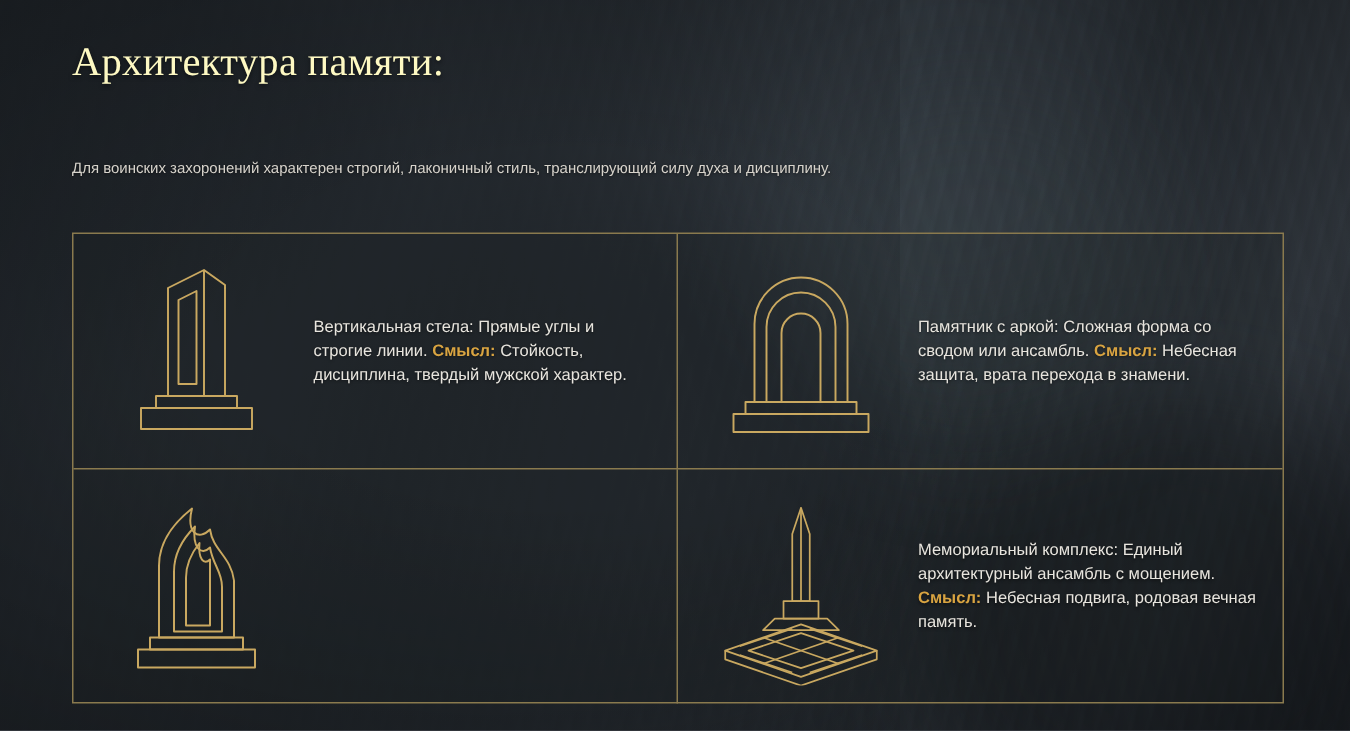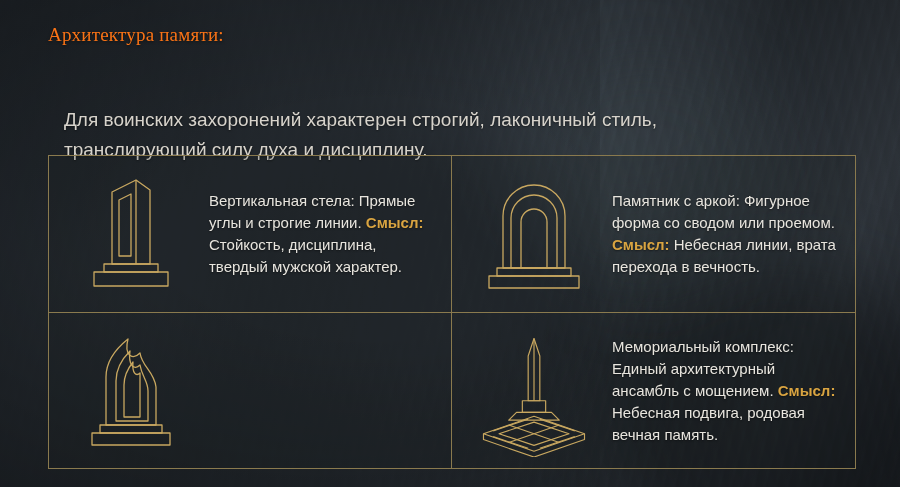--- a/index.html
+++ b/index.html
@@ -63,35 +63,35 @@
   
   .content {
     position: absolute;
     inset: 0;
   }
   .title {
     position: absolute;
     left: 48px;
     top: 22px;
     width: 700px;
-    color: #f97316;
+    color: #fef9c3;
     font-family: "Liberation Serif", serif;
-    font-size: 19px;
+    font-size: 27px;
     line-height: 1.42;
     letter-spacing: 0.2px;
     text-shadow: 0 1px 3px rgba(0,0,0,0.5);
   }
   .title .l2 { display: block; }
   .subtitle {
     position: absolute;
-    left: 64px;
+    left: 48px;
     top: 105px;
     width: 740px;
     color: #d7d3cb;
-    font-size: 19px;
+    font-size: 10px;
     line-height: 1.58;
     text-shadow: 0 1px 2px rgba(0,0,0,0.45);
   }
 
   
   .grid {
     position: absolute;
     left: 48px;
     top: 155px;
     width: 806px;
@@ -115,21 +115,21 @@
     width: 136px;
     min-width: 136px;
     height: 136px;
     display: flex;
     align-items: center;
     justify-content: center;
   }
   .figure svg { display: block; }
   .card-text {
     color: #e8e5de;
-    font-size: 15px;
+    font-size: 11px;
     line-height: 1.46;
     text-shadow: 0 1px 2px rgba(0,0,0,0.45);
   }
   .card-text .lead { display: inline; }
   .accent {
     color: #d9a441;
     font-weight: bold;
   }
 </style>
 </head>
@@ -186,23 +186,23 @@
             <path d="M28 108 L102 108 L102 100 L28 100 Z"></path>
 
             <path d="M34 100 L34 48 A31 31 0 0 1 96 48 L96 100 Z"></path>
 
             <path d="M42 100 L42 50 A23 23 0 0 1 88 50 L88 100 Z"></path>
 
             <path d="M52 100 L52 54 A13 13 0 0 1 78 54 L78 100 Z"></path>
           </svg>
         </div>
         <div class="card-text">
-          <span class="lead">Памятник с аркой: Фигурное форма со сводом или проемом.</span>
+          <span class="lead">Памятник с аркой: Сложная форма со сводом или ансамбль.</span>
           <span class="accent">Смысл:</span>
-          <span>Небесная линии, врата перехода в вечность.</span>
+          <span>Небесная защита, врата перехода в знамени.</span>
         </div>
       </div>
 
       <div class="cell b-right">
         <div class="figure">
           <svg width="130" height="132" viewBox="0 0 130 132" fill="none" stroke="#c9a860" stroke-width="1.3" stroke-linejoin="round">
 
             <path d="M26 120 L104 120 L104 108 L26 108 Z"></path>
             <path d="M34 108 L96 108 L96 100 L34 100 Z"></path>
 

